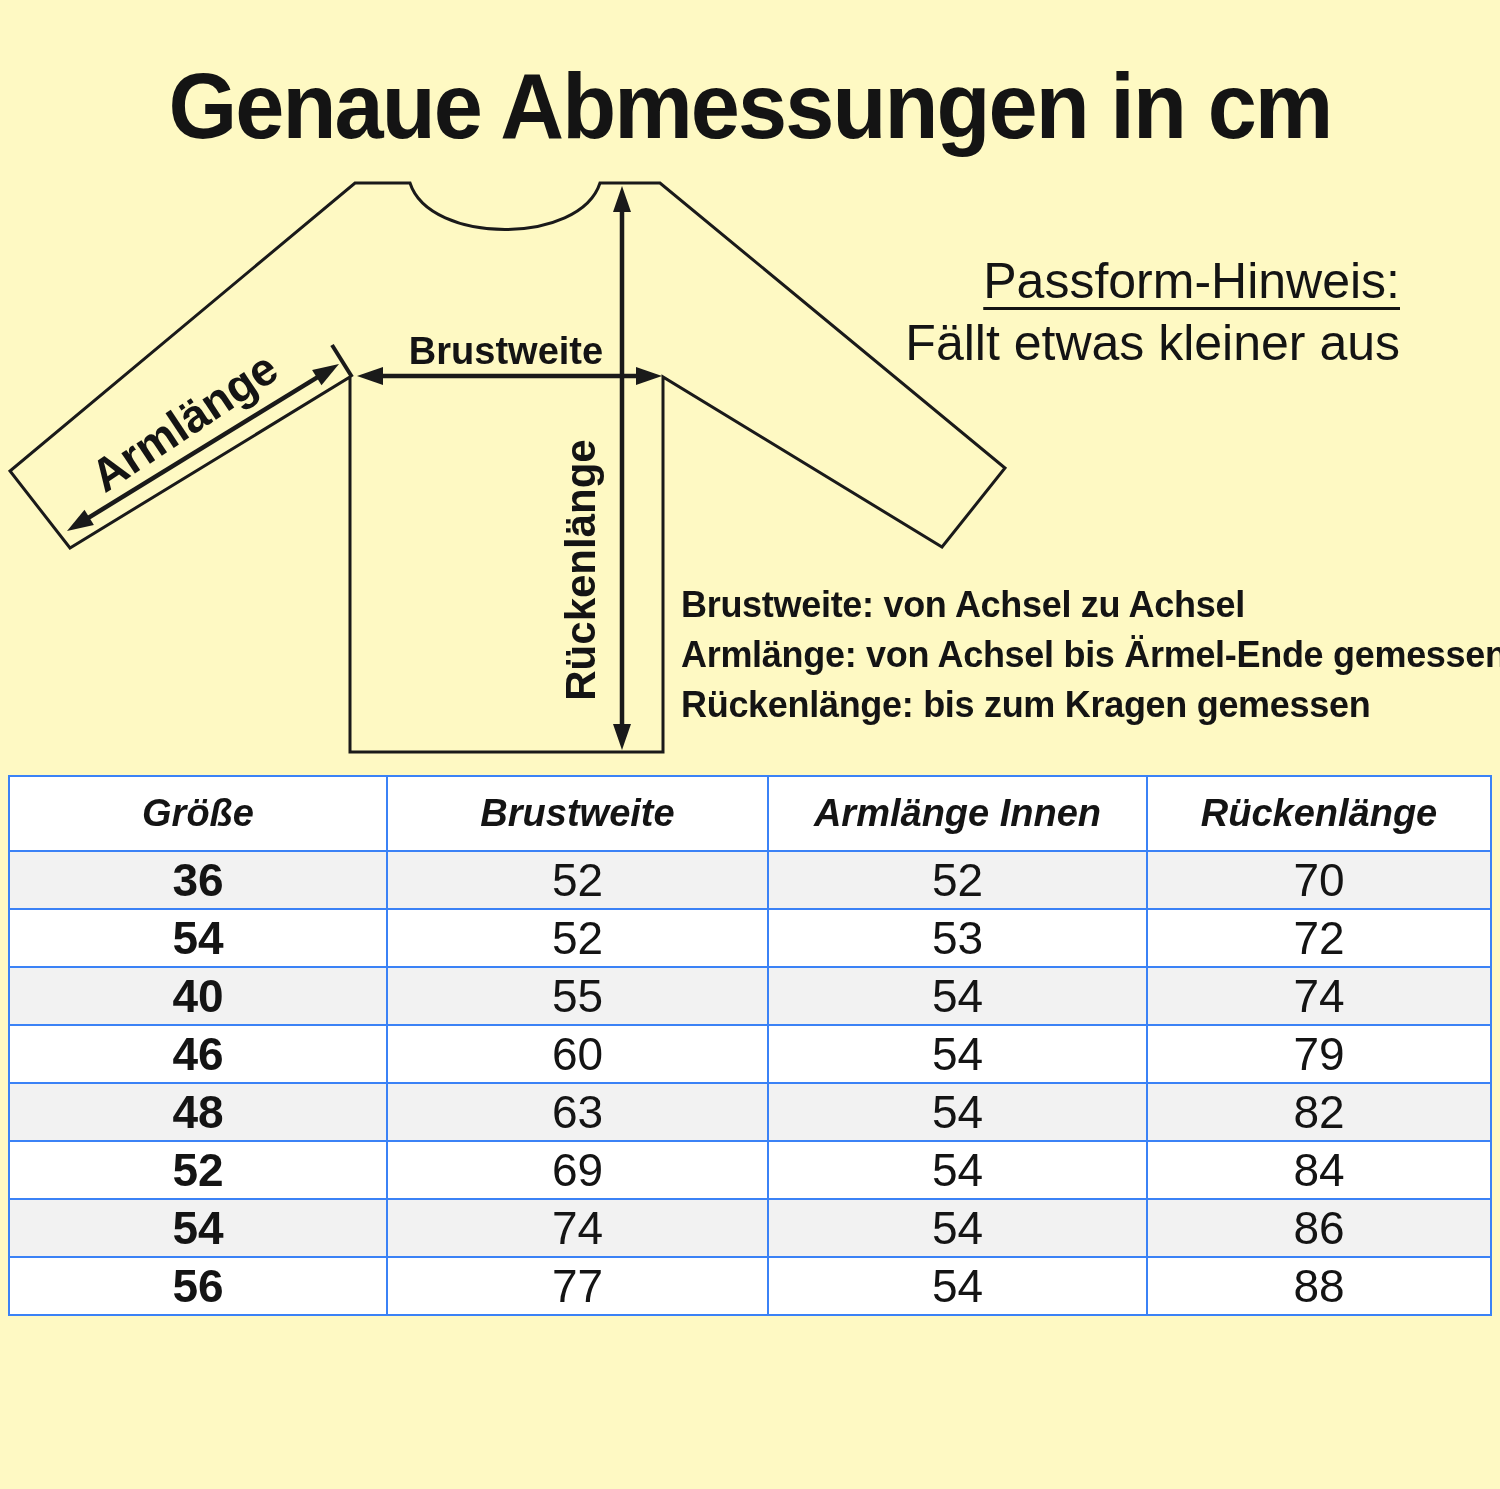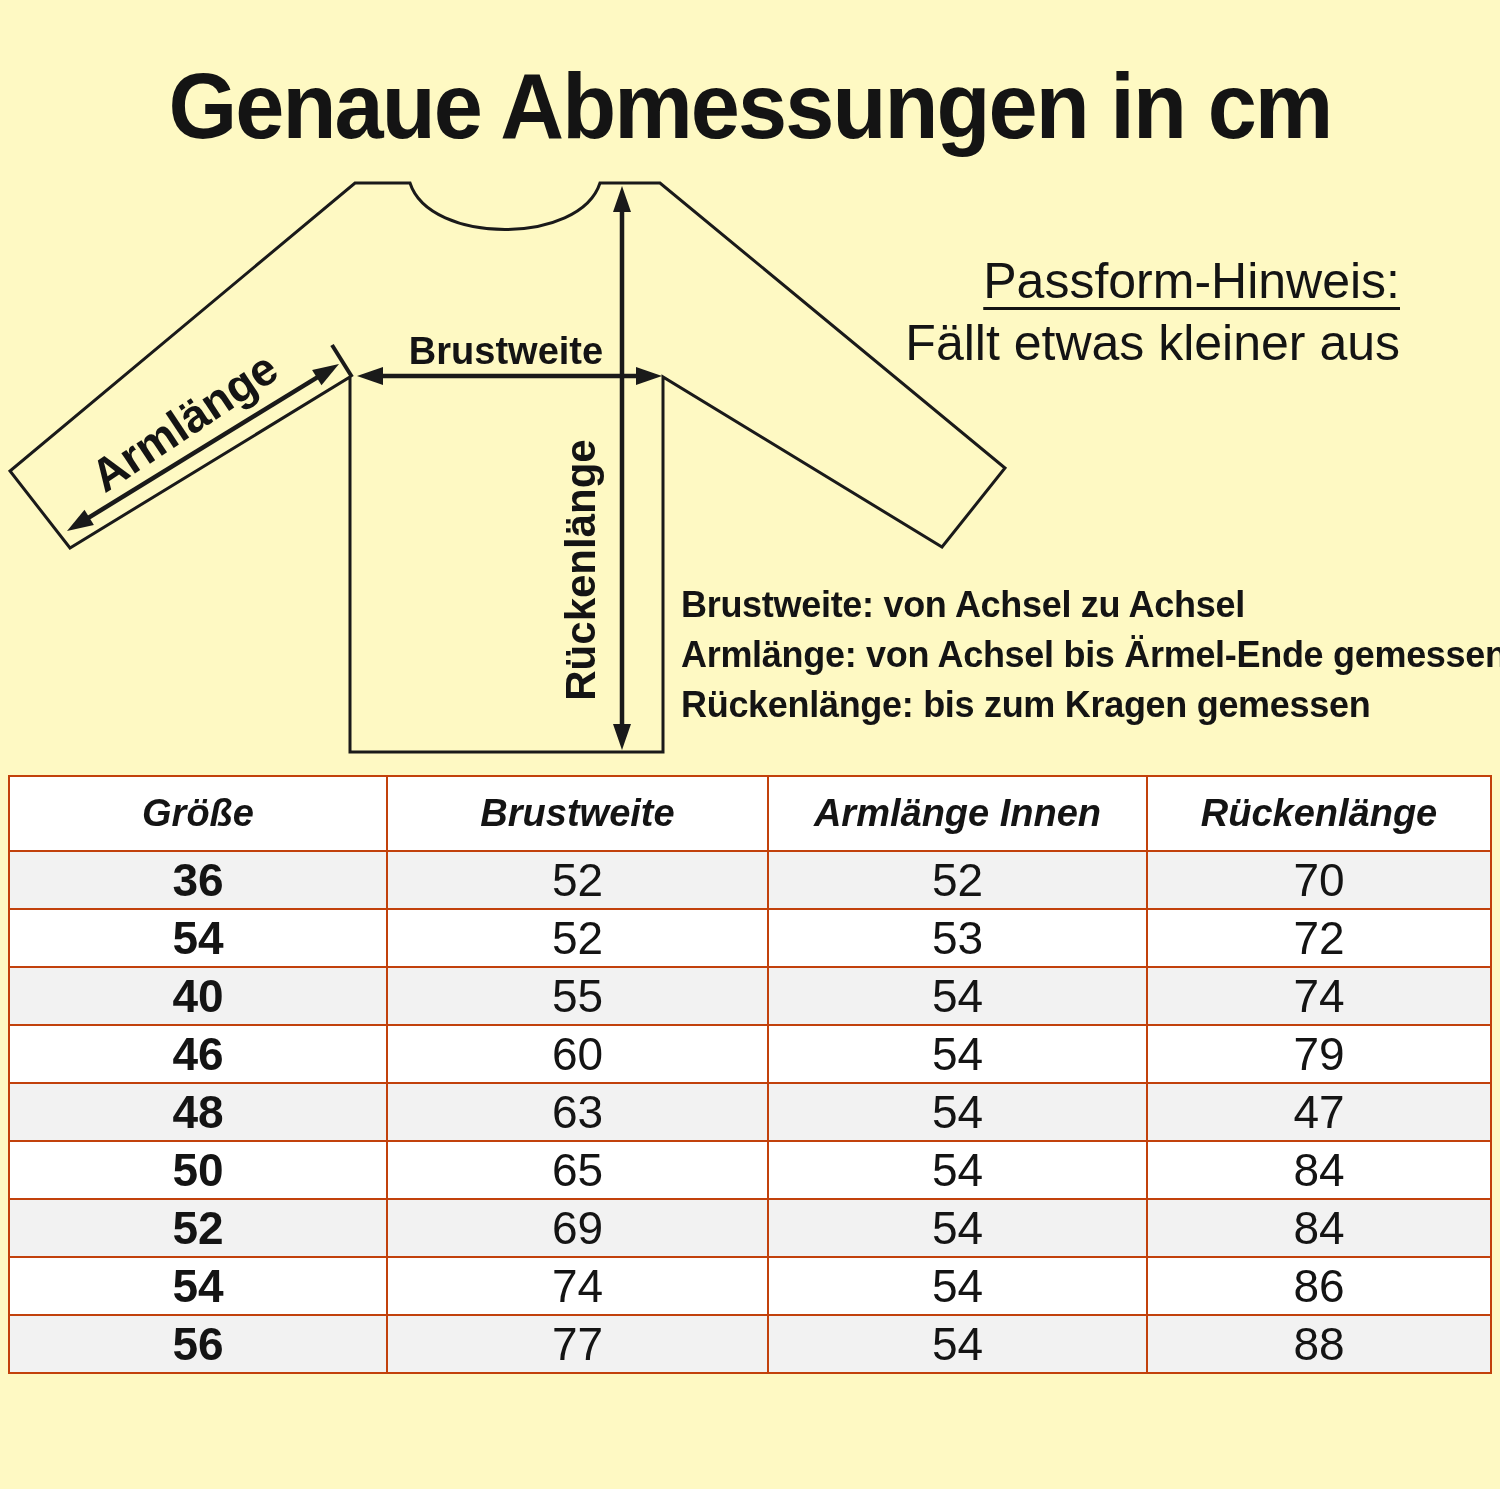--- a/index.html
+++ b/index.html
@@ -33,21 +33,21 @@
   }
   .explanations {
     position:absolute; left:681px; top:580px;
     font-weight:700; font-size:36px; line-height:50px; letter-spacing:-0.3px;
     white-space:nowrap;
   }
   table.size-table {
     position:absolute; top:775px; left:8px; width:1484px;
     border-collapse:collapse; table-layout:fixed; text-align:center;
   }
-  table.size-table th, table.size-table td { border:2px solid #c2410c; padding:0; }
+  table.size-table th, table.size-table td { border:2px solid #3b82f6; padding:0; }
   table.size-table thead th {
     height:73px; font-size:38px; font-weight:700; font-style:italic; background:#ffffff;
   }
   table.size-table tbody td { height:56px; font-size:46px; font-weight:400; }
   table.size-table tbody td:first-child { font-weight:700;margin-left:16px; }
   table.size-table tbody tr:nth-child(odd) { background:#f2f2f2; }
   table.size-table tbody tr:nth-child(even) { background:#ffffff; }
 </style>
 </head>
 <body>
@@ -136,27 +136,21 @@
         <tr>
           <td>46</td>
           <td>60</td>
           <td>54</td>
           <td>79</td>
         </tr>
         <tr>
           <td>48</td>
           <td>63</td>
           <td>54</td>
-          <td>47</td>
-        </tr>
-        <tr>
-          <td>50</td>
-          <td>65</td>
-          <td>54</td>
-          <td>84</td>
+          <td>82</td>
         </tr>
         <tr>
           <td>52</td>
           <td>69</td>
           <td>54</td>
           <td>84</td>
         </tr>
         <tr>
           <td>54</td>
           <td>74</td>

